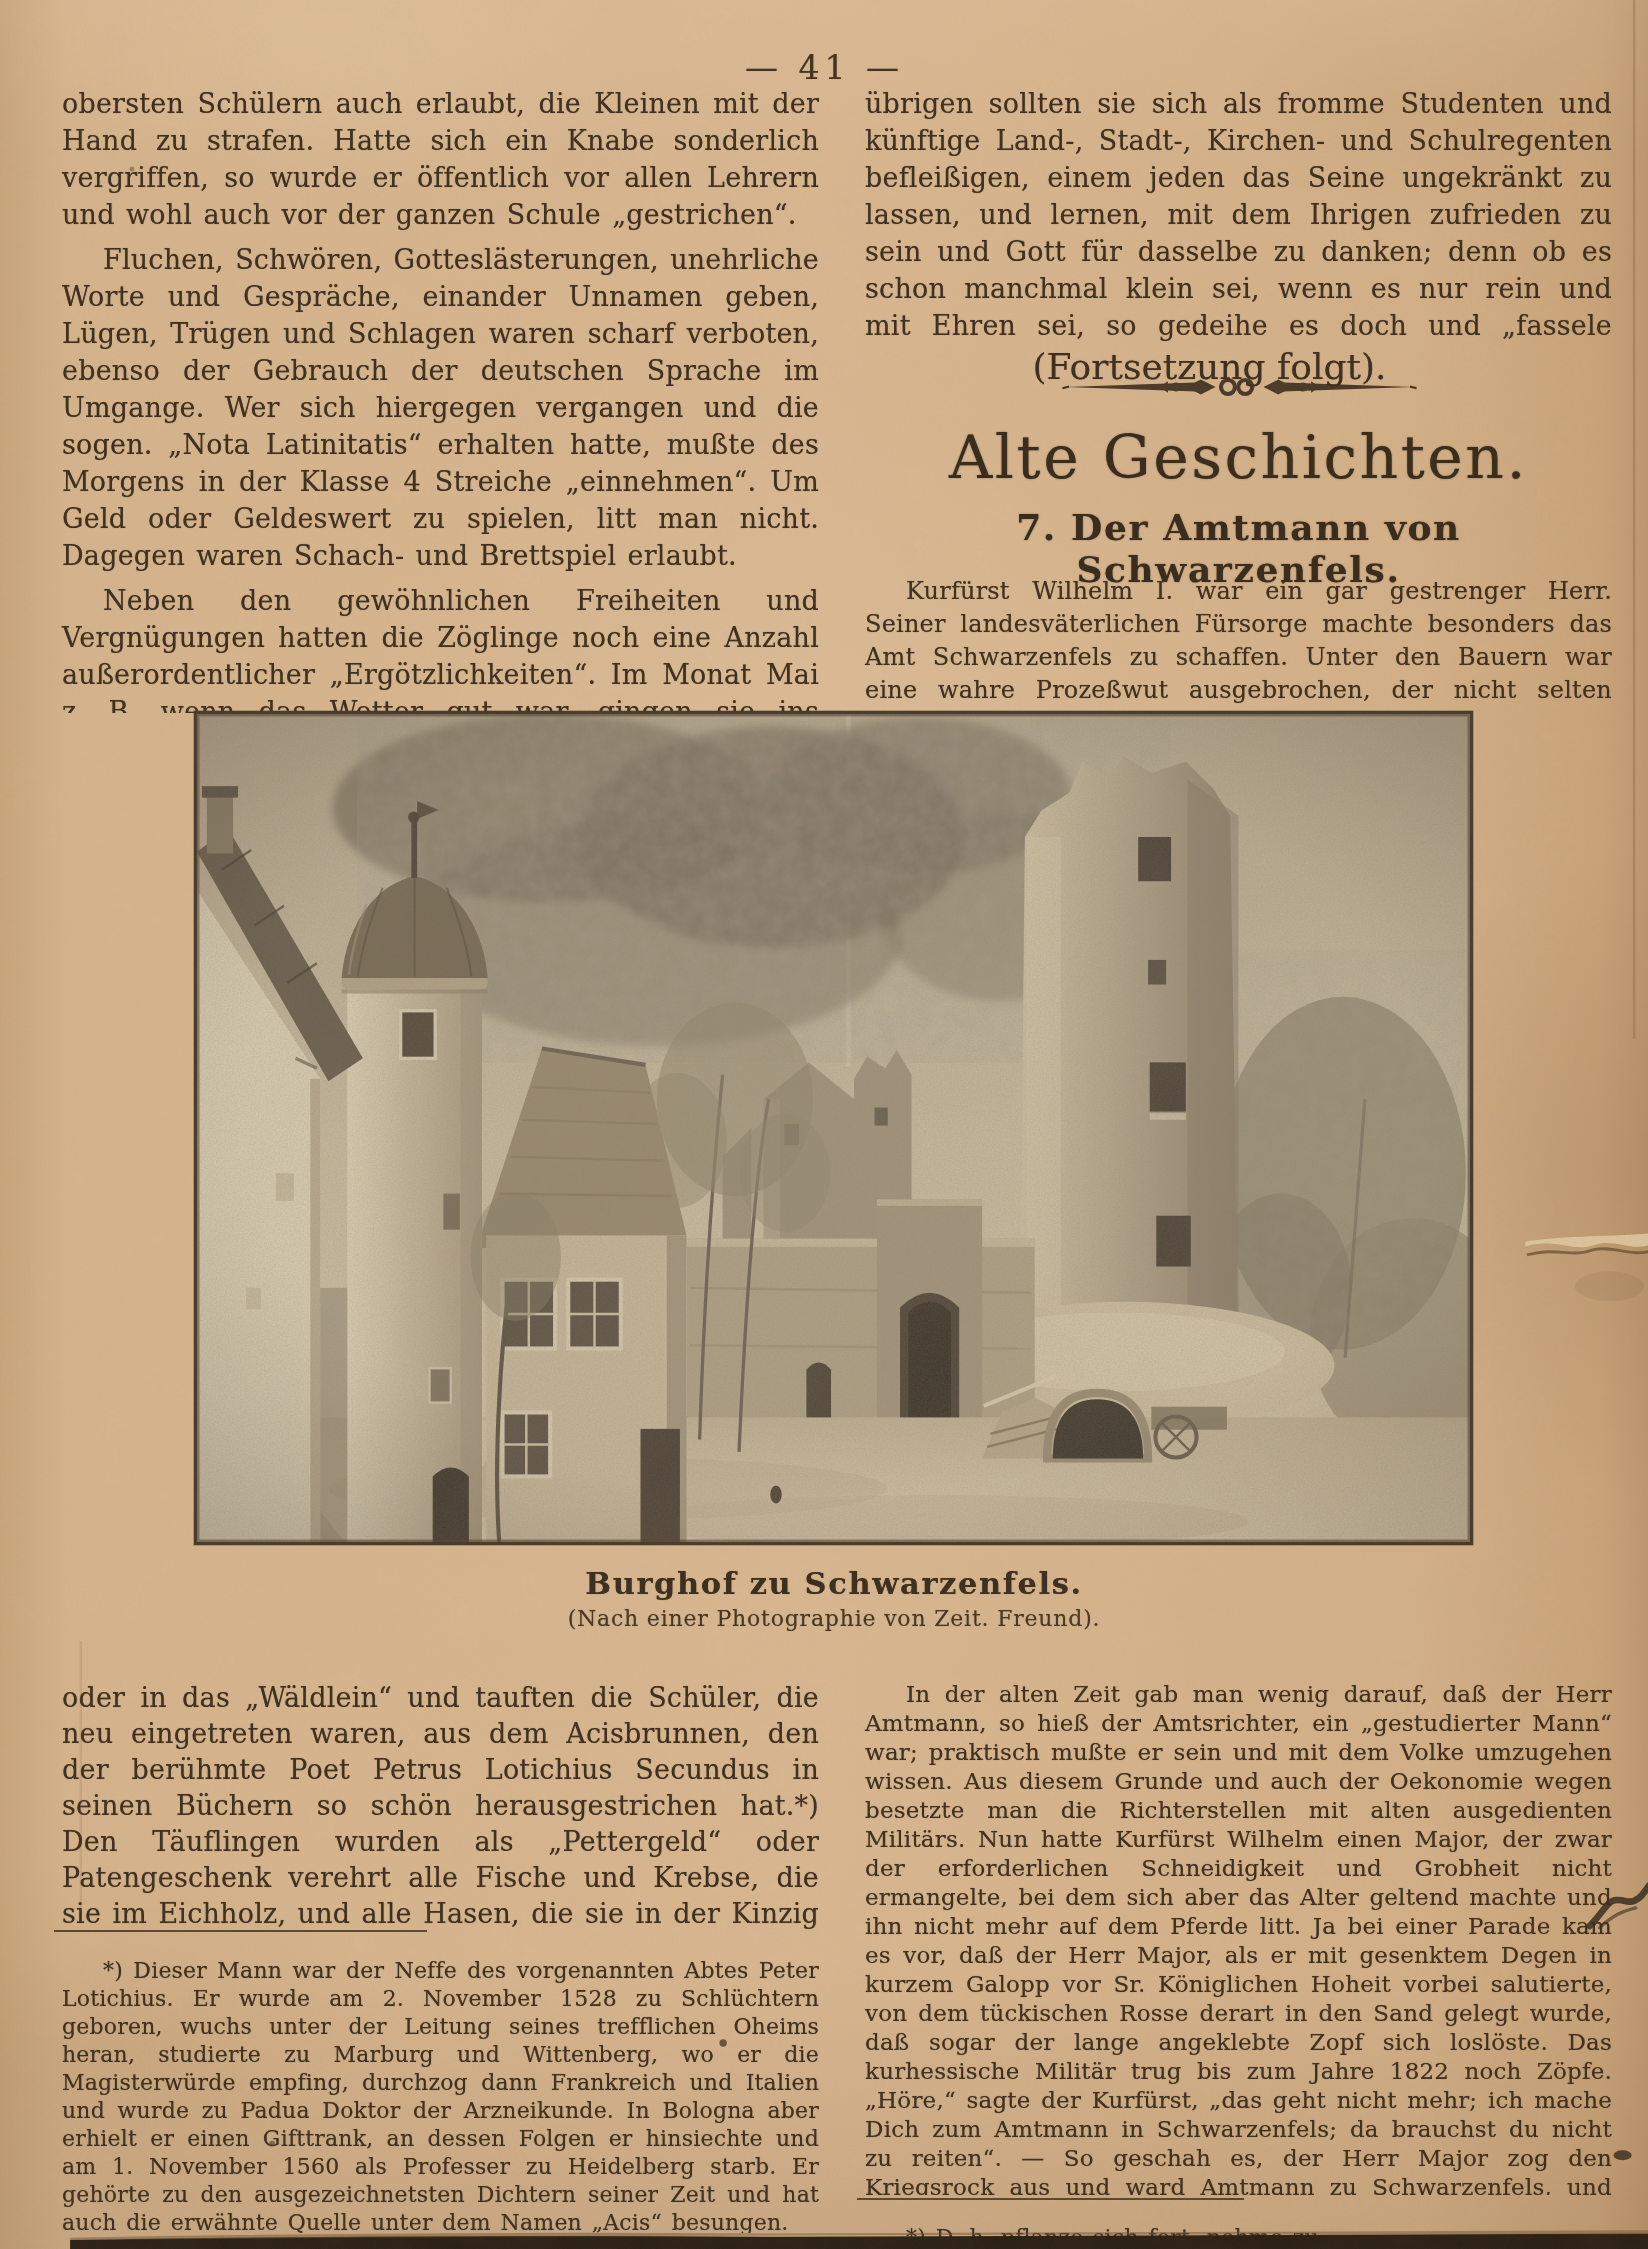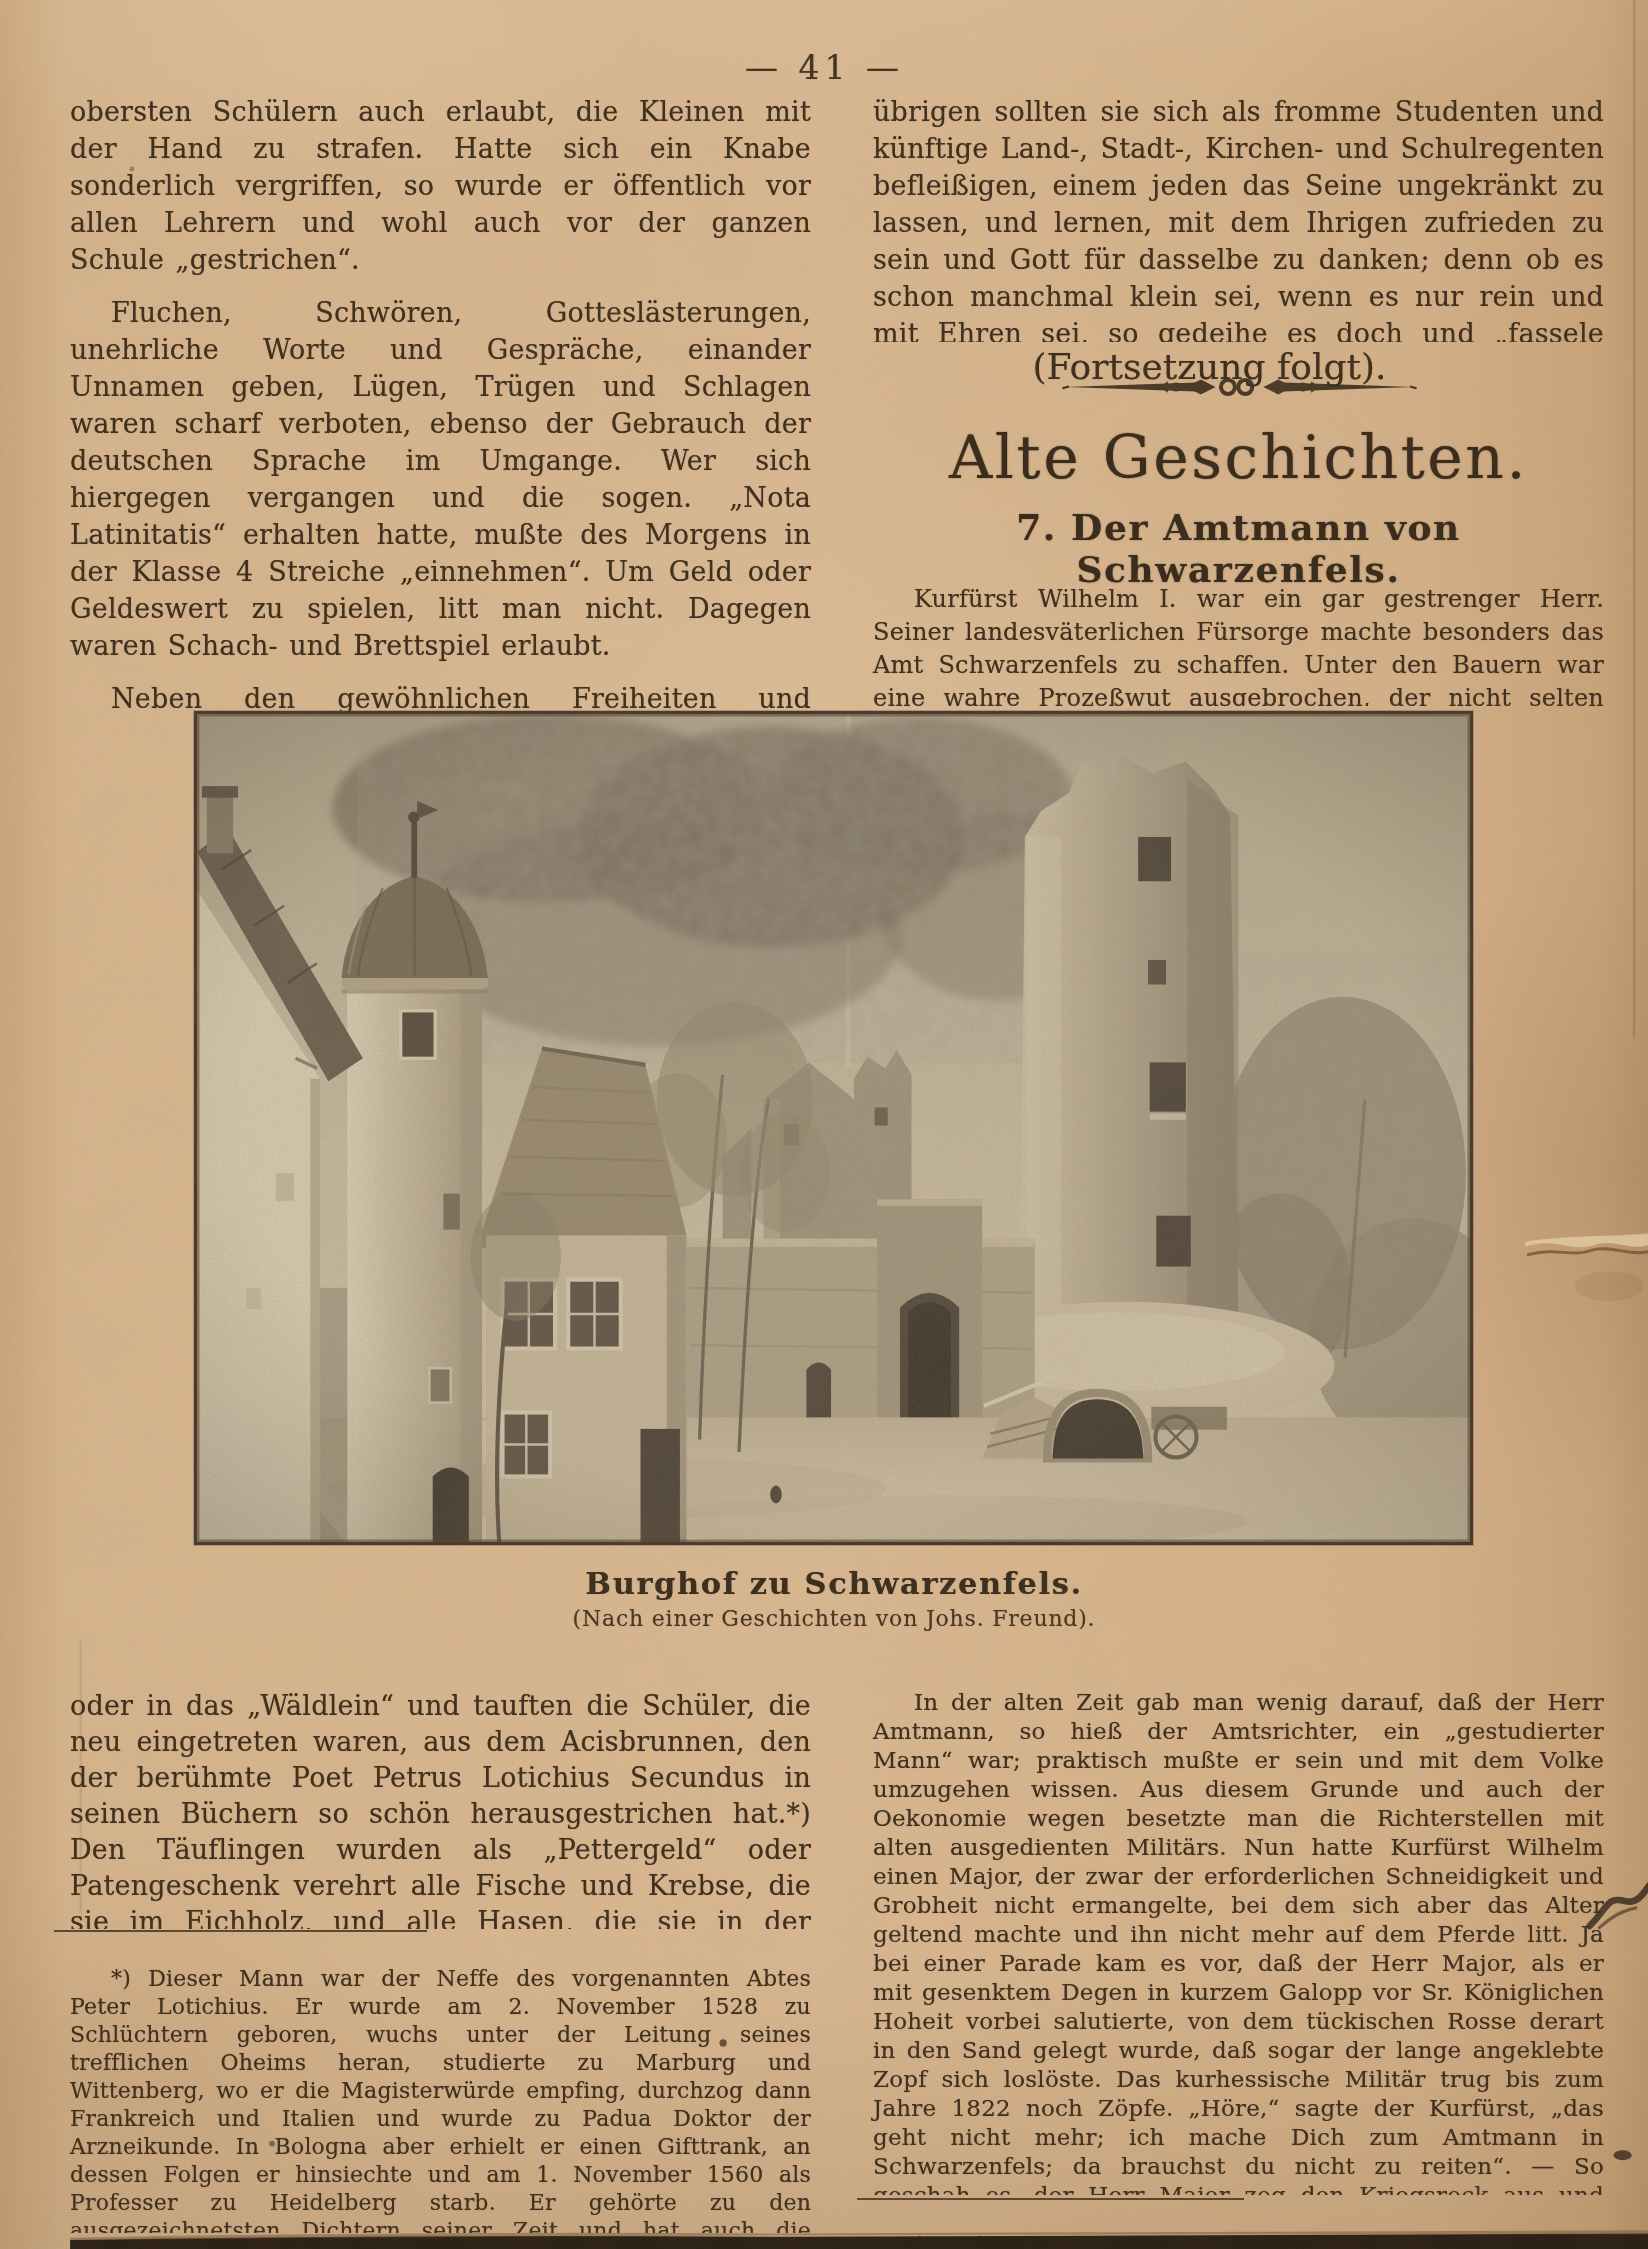--- a/index.html
+++ b/index.html
@@ -15,21 +15,21 @@
       radial-gradient(412px 214px at 346px 49px, rgba(255,238,206,.12), transparent 70%),
       linear-gradient(180deg, rgba(255,235,205,.08) 0, transparent 7%, transparent 87%, rgba(110,78,46,.14) 100%),
       linear-gradient(90deg, #c9a57b 0%, #d6b58e 4%, #d9b892 50%, #d4b189 86%, #caa47a 97%, #bd9770 100%);
   }
   .tb{position:absolute;text-align:justify;overflow:hidden;
       text-shadow:0 0 0.8px rgba(58,43,27,.55);letter-spacing:0.2px;word-spacing:2.5px;}
   .large{font-size:27px;line-height:37px;}
   .smallrt{font-size:24px;line-height:33px;}
   .smallbr{font-size:23px;line-height:29px;}
   .fnote{font-size:22px;line-height:28px;}
-  p{margin:16px;}
+  p{margin:8px;}
   p.ind{text-indent:41px;}
   #pageno{position:absolute;left:0;top:10px;width:1649px;text-align:center;
       font-size:33px;letter-spacing:5px;color:#3e2e1d;text-shadow:0 0 0.8px rgba(58,43,27,.5);margin-top:38px;}
   #col-tl{left:54px;top:77px;width:773px;height:636px;}
   #col-tr{left:857px;top:77px;width:763px;height:265px;}
   #fortsetzung{position:absolute;left:857px;top:346px;width:705px;text-align:center;
       font-size:36px;text-shadow:0 0 0.8px rgba(58,43,27,.55);}
   #ornament{position:absolute;left:1062px;top:373px;width:355px;height:28px;}
   #art2-title{position:absolute;left:857px;top:422px;width:763px;margin:0;text-align:center;
       font-size:60px;font-weight:400;letter-spacing:2.5px;color:#32251606;color:#33261706;
@@ -283,21 +283,21 @@
 
       <ellipse cx="705" cy="952" rx="7" ry="11" fill="#4e4335"></ellipse>
 
       <rect width="1550" height="1010" filter="url(#fGrain)" opacity="0.5"></rect>
       <rect width="1550" height="1010" fill="url(#vigG)"></rect>
       <rect x="1.5" y="1.5" width="1547" height="1007" fill="none" stroke="#55452f" stroke-width="3" opacity="0.6"></rect>
     </svg>
   </figure>
 
   <figcaption id="caption">Burghof zu Schwarzenfels.</figcaption>
-  <div id="credit">(Nach einer Geschichten von Johs. Freund).</div>
+  <div id="credit">(Nach einer Photographie von Zeit. Freund).</div>
 
   <div id="col-bl" class="tb large">
     <p>oder in das „Wäldlein“ und tauften die Schüler, die neu eingetreten waren, aus dem Acisbrunnen, den der berühmte Poet Petrus Lotichius Secundus in seinen Büchern so schön herausgestrichen hat.*) Den Täuflingen wurden als „Pettergeld“ oder Patengeschenk verehrt alle Fische und Krebse, die sie im Eichholz, und alle Hasen, die sie in der Kinzig fangen würden“.  Im</p>
   </div>
 
   <div id="fnrule-l" class="fnrule"></div>
   <div id="fn-left" class="tb fnote">
     <p class="ind">*) Dieser Mann war der Neffe des vorgenannten Abtes Peter Lotichius. Er wurde am 2. November 1528 zu Schlüchtern geboren, wuchs unter der Leitung seines trefflichen Oheims heran, studierte zu Marburg und Wittenberg, wo er die Magisterwürde empfing, durchzog dann Frankreich und Italien und wurde zu Padua Doktor der Arzneikunde. In Bologna aber erhielt er einen Gifttrank, an dessen Folgen er hinsiechte und am 1. November 1560 als Professer zu Heidelberg starb. Er gehörte zu den ausgezeichnetsten Dichtern seiner Zeit und hat auch die erwähnte Quelle unter dem Namen „Acis“ besungen.</p>
   </div>
 

